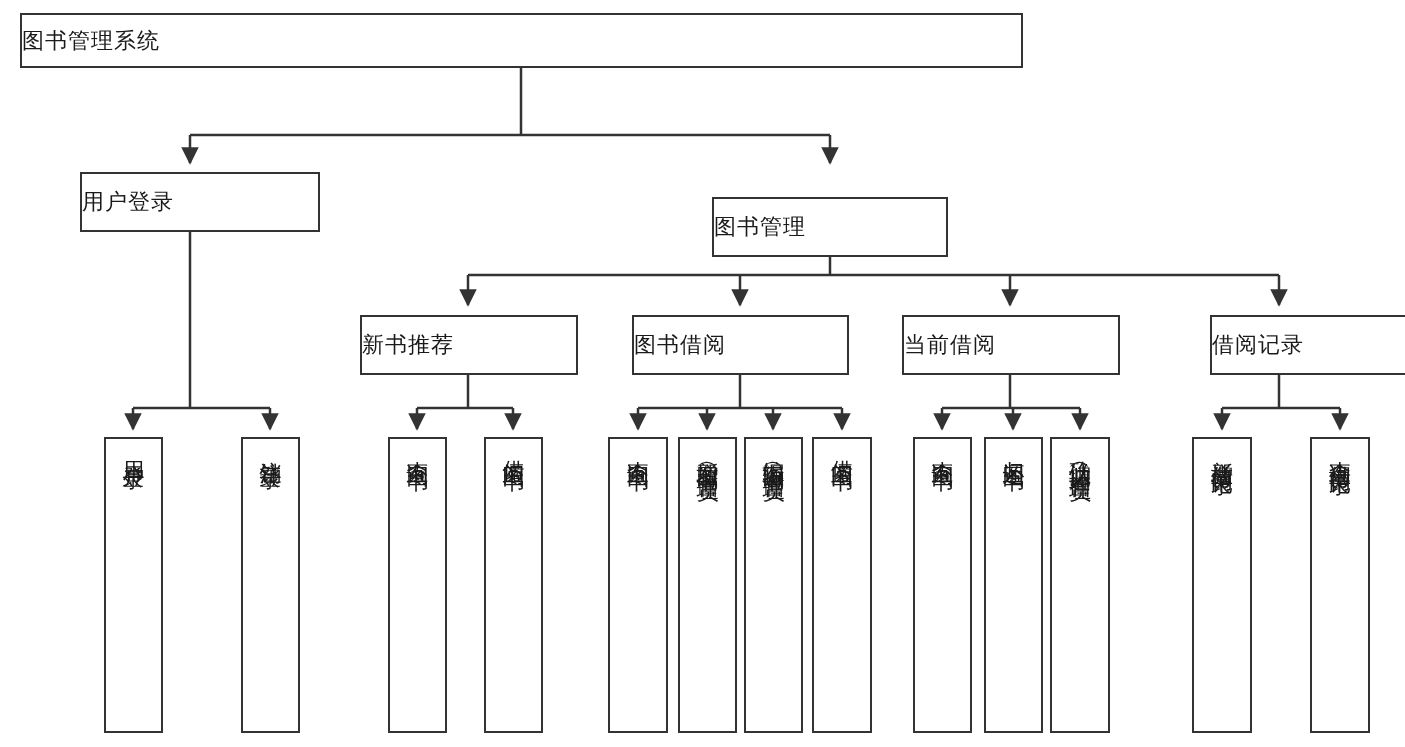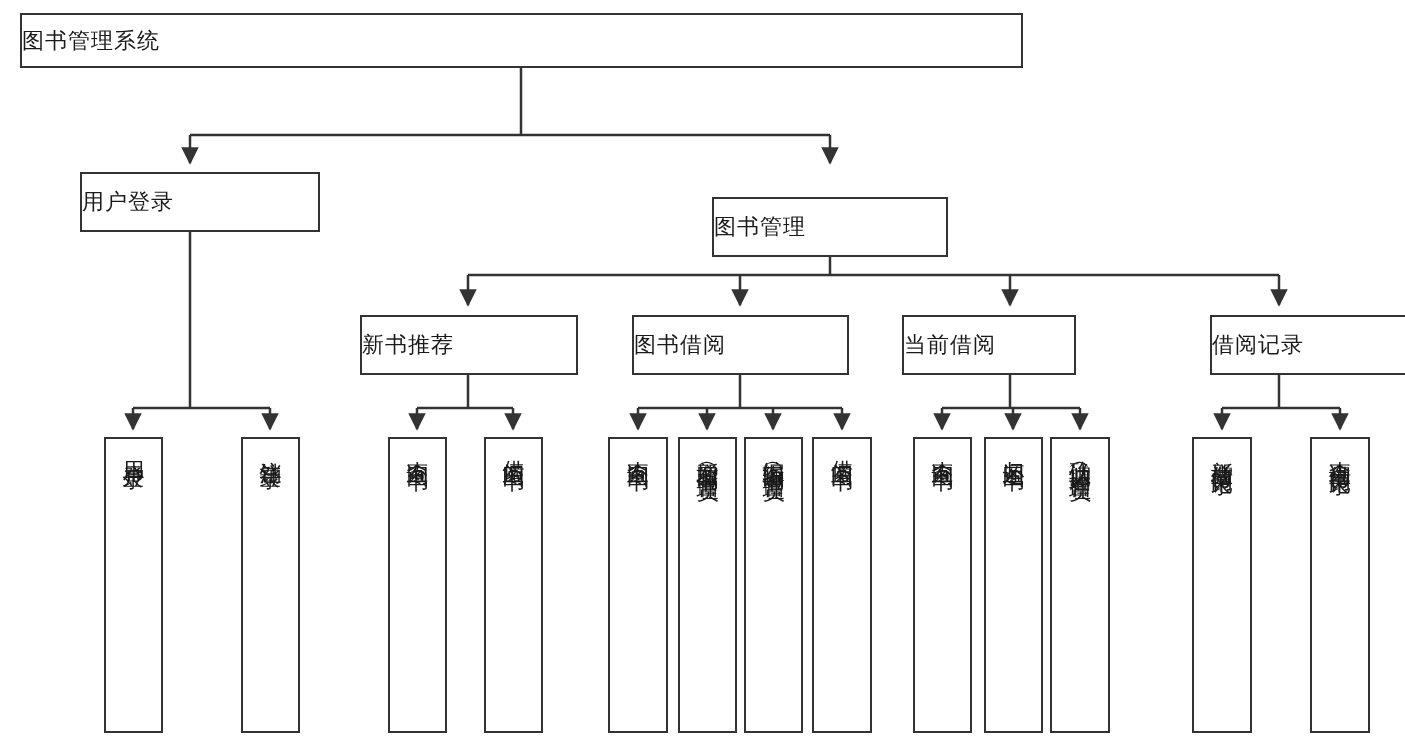--- a/index.html
+++ b/index.html
@@ -123,21 +123,21 @@
   <div class="node h" style="left:712px; top:172px; width:236px; height:60px;margin-top:25px;">
     <span>图书管理</span>
   </div>
 
   <div class="node h" style="left:360px; top:315px; width:218px; height:60px;">
     <span>新书推荐</span>
   </div>
   <div class="node h" style="left:632px; top:315px; width:217px; height:60px;font-family:Liberation Mono, monospace;">
     <span>图书借阅</span>
   </div>
-  <div class="node h" style="left:902px; top:315px; width:174px; height:60px;">
+  <div class="node h" style="left:902px; top:315px; width:218px; height:60px;">
     <span>当前借阅</span>
   </div>
   <div class="node h" style="left:1170px; top:315px; width:218px; height:60px;margin-left:40px;">
     <span>借阅记录</span>
   </div>
 
   <div class="node v" style="left:104px; top:437px; width:59px; height:296px;">
     <span class="vlabel">用户登录</span>
   </div>
   <div class="node v" style="left:241px; top:437px; width:59px; height:296px;">

